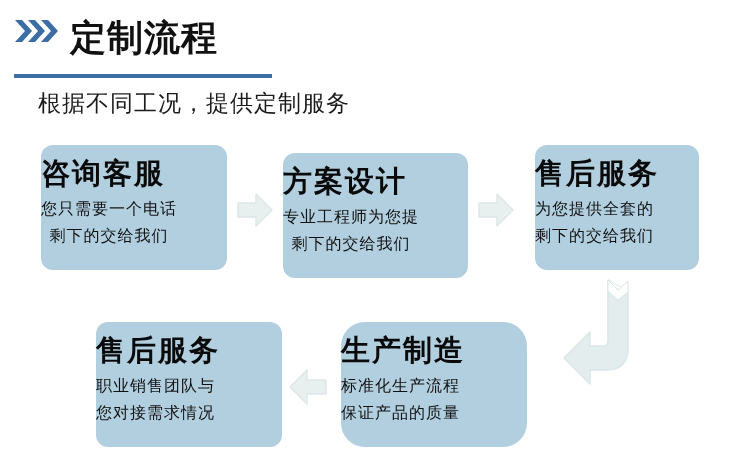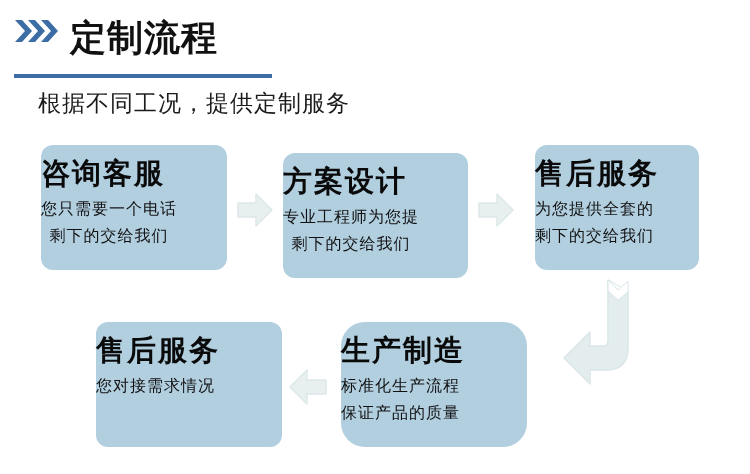--- a/index.html
+++ b/index.html
@@ -151,20 +151,21 @@
     <div class="card-title">售后服务</div>
     <div class="card-body">
       <div>为您提供全套的</div>
       <div>剩下的交给我们</div>
     </div>
   </div>
 
   <div class="card" id="card-4">
     <div class="card-title">售后服务</div>
     <div class="card-body">
+      <div>职业销售团队与</div>
       <div>您对接需求情况</div>
     </div>
   </div>
 
   <div class="card" id="card-5">
     <div class="card-title">生产制造</div>
     <div class="card-body">
       <div>标准化生产流程</div>
       <div>保证产品的质量</div>
     </div>

